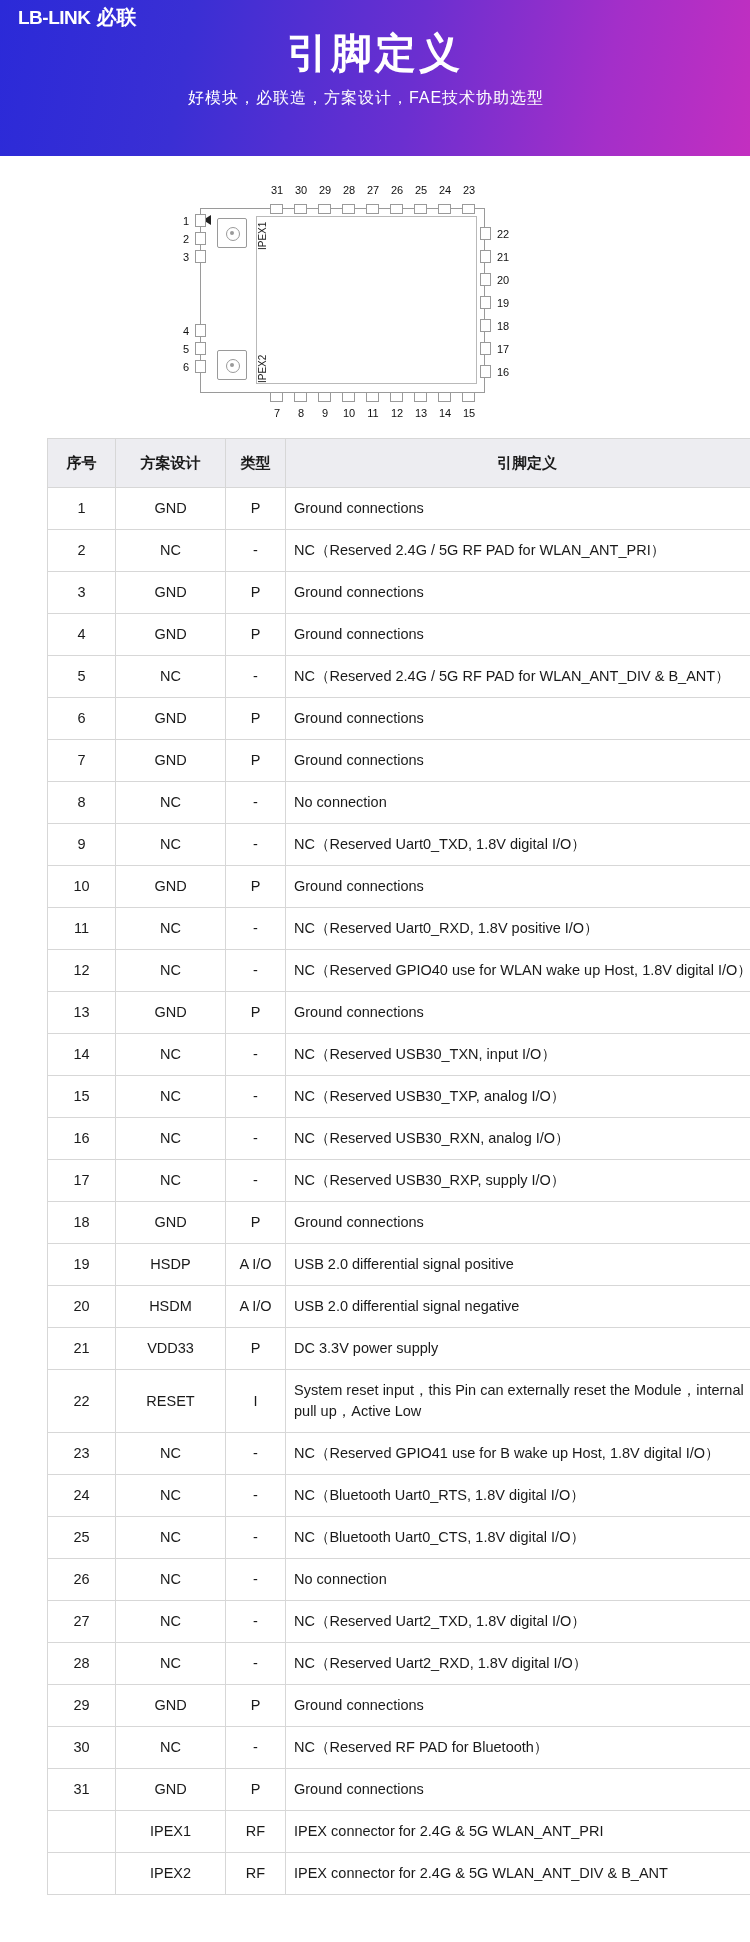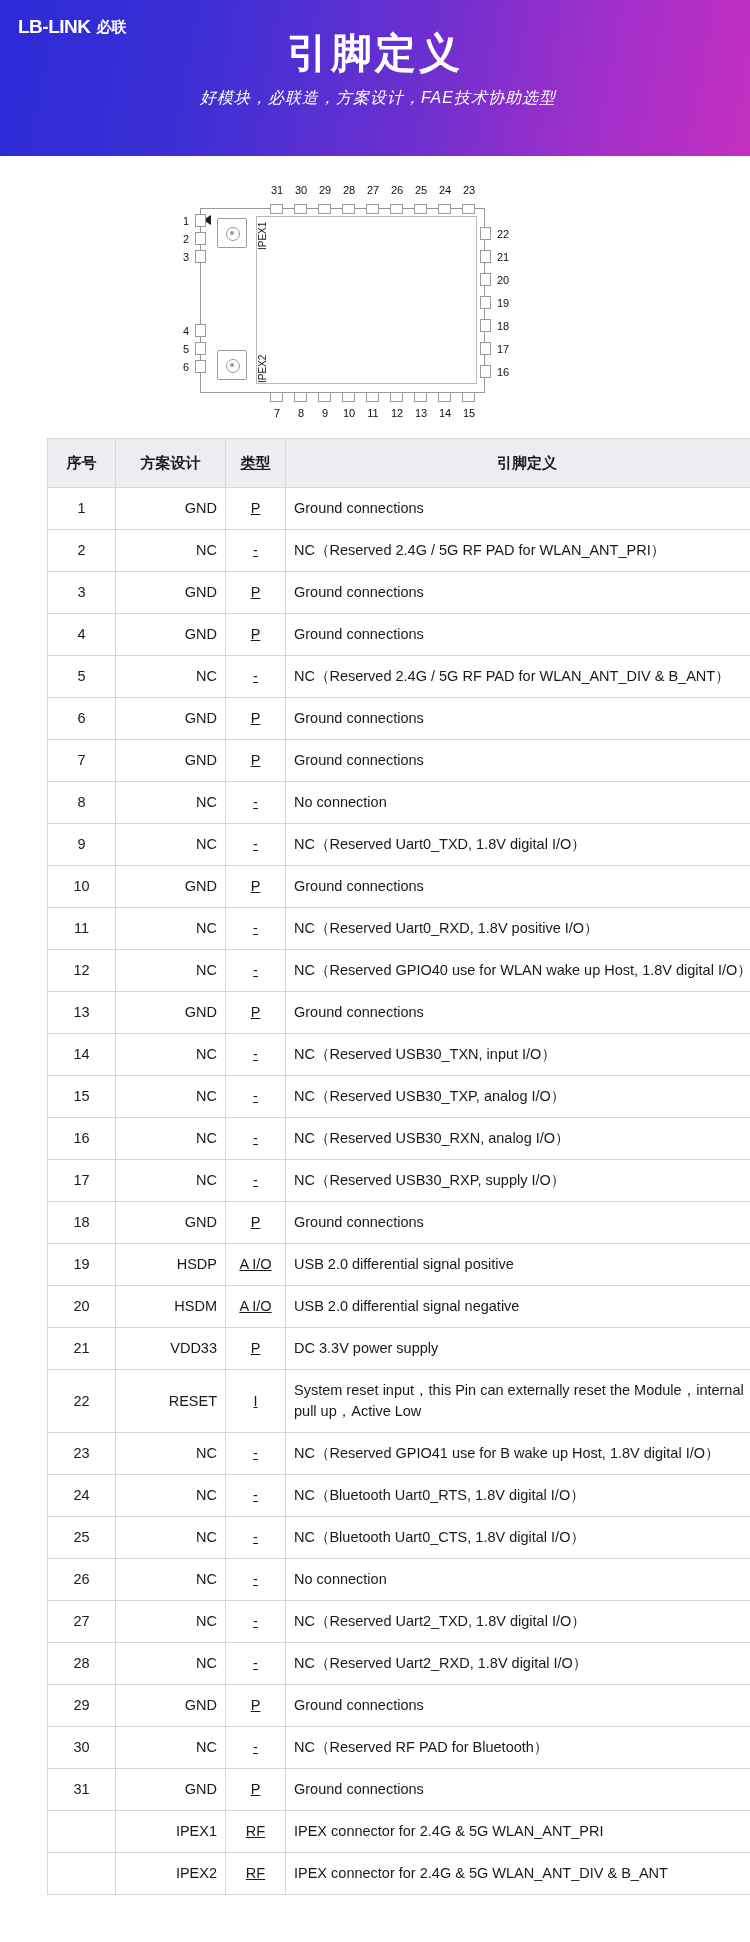--- a/index.html
+++ b/index.html
@@ -16,57 +16,56 @@
   .header {
     position: relative;
     width: 750px;
     height: 156px;
     background: linear-gradient(100deg, #2b2ad8 0%, #3a2fd4 25%, #6b2fd0 55%, #a32fc9 80%, #c32fc0 100%);
     overflow: hidden;
   }
   .brand {
     position: absolute;
     left: 18px;
-    top: 16px;
+    top: 4px;
     display: flex;
     align-items: center;
     gap: 6px;
     color: #ffffff;
   }
   .brand-logo {
     font-size: 19px;
     font-weight: bold;
     letter-spacing: -0.5px;
     font-family: "Liberation Sans", sans-serif;
   }
   .brand-cn {
-    font-size: 15px;
+    font-size: 20px;
     font-weight: bold;
   }
   .header-title {
     position: absolute;
     top: 26px;
     left: 0;
     width: 750px;
     text-align: center;
     color: #ffffff;
     font-size: 41px;
     font-weight: bold;
     letter-spacing: 3px;
   }
   .header-sub {
     position: absolute;
     top: 88px;
-    left: 16px;
+    left: 4px;
     width: 724px;
     text-align: center;
     color: #ffffff;
     font-size: 16px;
     letter-spacing: 1px;
-    font-style: italic;
   }
 
   
   .diagram-wrap {
     width: 750px;
     padding: 22px 0 10px 0;
     display: flex;
     justify-content: center;
   }
   .diagram {
@@ -190,22 +189,22 @@
     line-height: 1.45;
   }
   table.pins thead th {
     background: #ededf1;
     font-weight: bold;
     text-align: center;
     padding: 13px 8px;
     font-size: 15px;
   }
   .col-no { width: 68px; text-align: center; }
-  .col-name { width: 110px; text-align: right; }
-  .col-type { width: 60px; text-align: center; text-decoration: underline; }
+  .col-name { width: 110px; text-align: center; }
+  .col-type { width: 60px; text-align: center; }
   .col-def { text-align: left; padding-left: 12px; }
 </style>
 </head>
 <body>
 
 <div class="header">
   <div class="brand">
     <span class="brand-logo">LB-LINK</span>
     <span class="brand-cn">必联</span>
   </div>

